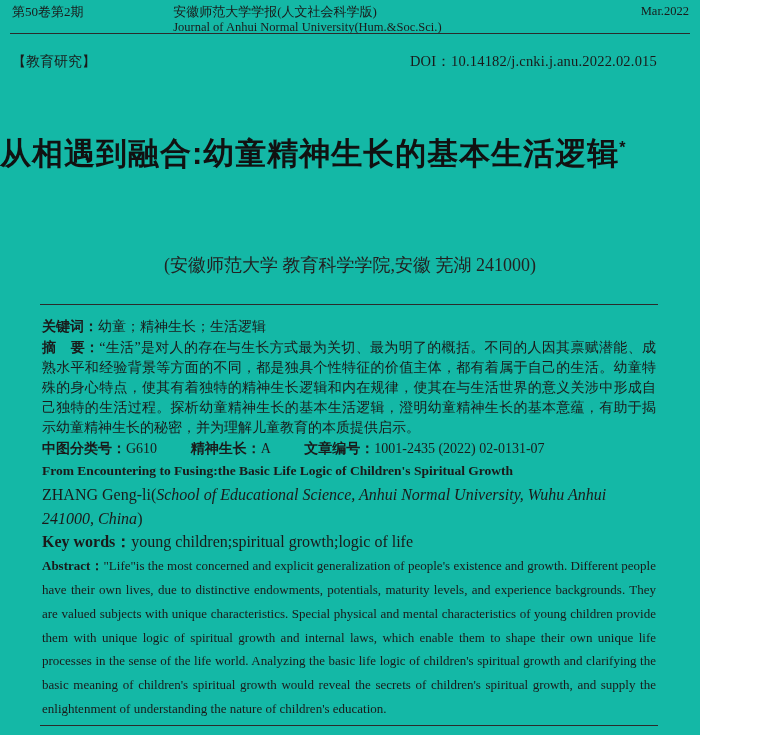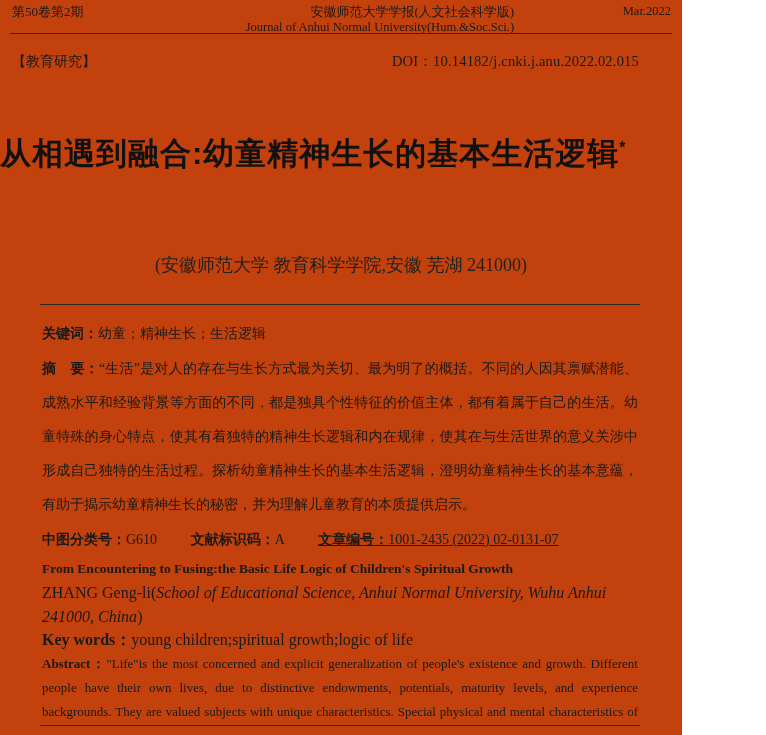--- a/index.html
+++ b/index.html
@@ -1,34 +1,35 @@
 <!DOCTYPE html>
 <html><head>
 <meta charset="utf-8">
 <style>
   html, body { margin: 0; padding: 0; background: #ffffff; }
   .page {
     position: relative;
     width: 682px;
     height: 735px;
-    background: #c2410c;
+    background: #14b8a6;
     color: #1a1a1a;
     font-family: "Liberation Serif", "DejaVu Serif", serif;
     overflow: hidden;
+    padding-left: 18px;
   }
 
   
   .journal-header {
     position: absolute;
     top: 4px; left: 12px; right: 11px;
     display: flex;
     align-items: flex-start;
   }
   .jh-col-left   { flex: 1;   text-align: left; }
-  .jh-col-center { flex: 2.2; text-align: right; }
+  .jh-col-center { flex: 2.2; text-align: left; }
   .jh-col-right  { flex: 1;   text-align: right; }
   .jh-cn { font-size: 13px;   line-height: 16px; white-space: nowrap; }
   .jh-en { font-size: 12.5px; line-height: 15px; white-space: nowrap; }
 
   .header-rule {
     position: absolute;
     top: 33px; left: 10px; right: 10px;
     border-top: 1.6px solid #2b2b2b;
     height: 0;
   }
@@ -83,30 +84,30 @@
     height: 422px;
     box-sizing: border-box;
     border-top: 1.6px solid #2b2b2b;
     border-bottom: 1.6px solid #2b2b2b;
     padding: 11px 2px 0 2px;
     overflow: hidden;
   }
   .abstract-box p { margin: 0; }
   .cn-line, .cn-para {
     font-size: 14px;
-    line-height: 34px;
+    line-height: 20px;
     text-align: justify;
   }
   .cn-label {
     font-family: "Liberation Sans", "DejaVu Sans", sans-serif;
     font-weight: bold;
   }
   .clc-line { white-space: nowrap; text-align: left; }
   .clc-seg { margin-right: 30px; }
-  .clc-seg:last-child { margin-right: 0; text-decoration: underline; }
+  .clc-seg:last-child { margin-right: 0; }
 
   .en-title {
     font-weight: bold;
     font-size: 13.5px;
     line-height: 23.8px;
   }
   .en-line { font-size: 16px; line-height: 23.8px; }
   .en-para {
     font-size: 13px;
     line-height: 23.8px;
@@ -146,21 +147,21 @@
   <div class="affiliation">(安徽师范大学 教育科学学院,安徽 芜湖 241000)</div>
 
   <section class="abstract-box">
 
     <p class="cn-line"><span class="cn-label">关键词：</span><span>幼童；精神生长；生活逻辑</span></p>
 
     <p class="cn-para"><span class="cn-label">摘　要：</span><span>“生活”是对人的存在与生长方式最为关切、最为明了的概括。不同的人因其禀赋潜能、成熟水平和经验背景等方面的不同，都是独具个性特征的价值主体，都有着属于自己的生活。幼童特殊的身心特点，使其有着独特的精神生长逻辑和内在规律，使其在与生活世界的意义关涉中形成自己独特的生活过程。探析幼童精神生长的基本生活逻辑，澄明幼童精神生长的基本意蕴，有助于揭示幼童精神生长的秘密，并为理解儿童教育的本质提供启示。</span></p>
 
     <p class="cn-line clc-line">
       <span class="clc-seg"><span class="cn-label">中图分类号：</span><span>G610</span></span>
-      <span class="clc-seg"><span class="cn-label">文献标识码：</span><span>A</span></span>
+      <span class="clc-seg"><span class="cn-label">精神生长：</span><span>A</span></span>
       <span class="clc-seg"><span class="cn-label">文章编号：</span><span>1001-2435 (2022) 02-0131-07</span></span>
     </p>
 
     <p class="en-title">From Encountering to Fusing:the Basic Life Logic of Children's Spiritual Growth</p>
 
     <p class="en-line"><span>ZHANG Geng-li</span><span>(</span><span class="en-italic">School of Educational Science, Anhui Normal University, Wuhu Anhui 241000, China</span><span>)</span></p>
 
     <p class="en-line"><span class="en-label">Key words：</span><span>young children;spiritual growth;logic of life</span></p>
 
     <p class="en-para"><span class="en-label">Abstract：</span><span>"Life"is the most concerned and explicit generalization of people's existence and growth. Different people have their own lives, due to distinctive endowments, potentials, maturity levels, and experience backgrounds. They are valued subjects with unique characteristics. Special physical and mental characteristics of young children provide them with unique logic of spiritual growth and internal laws, which enable them to shape their own unique life processes in the sense of the life world. Analyzing the basic life logic of children's spiritual growth and clarifying the basic meaning of children's spiritual growth would reveal the secrets of children's spiritual growth, and supply the enlightenment of understanding the nature of children's education.</span></p>

